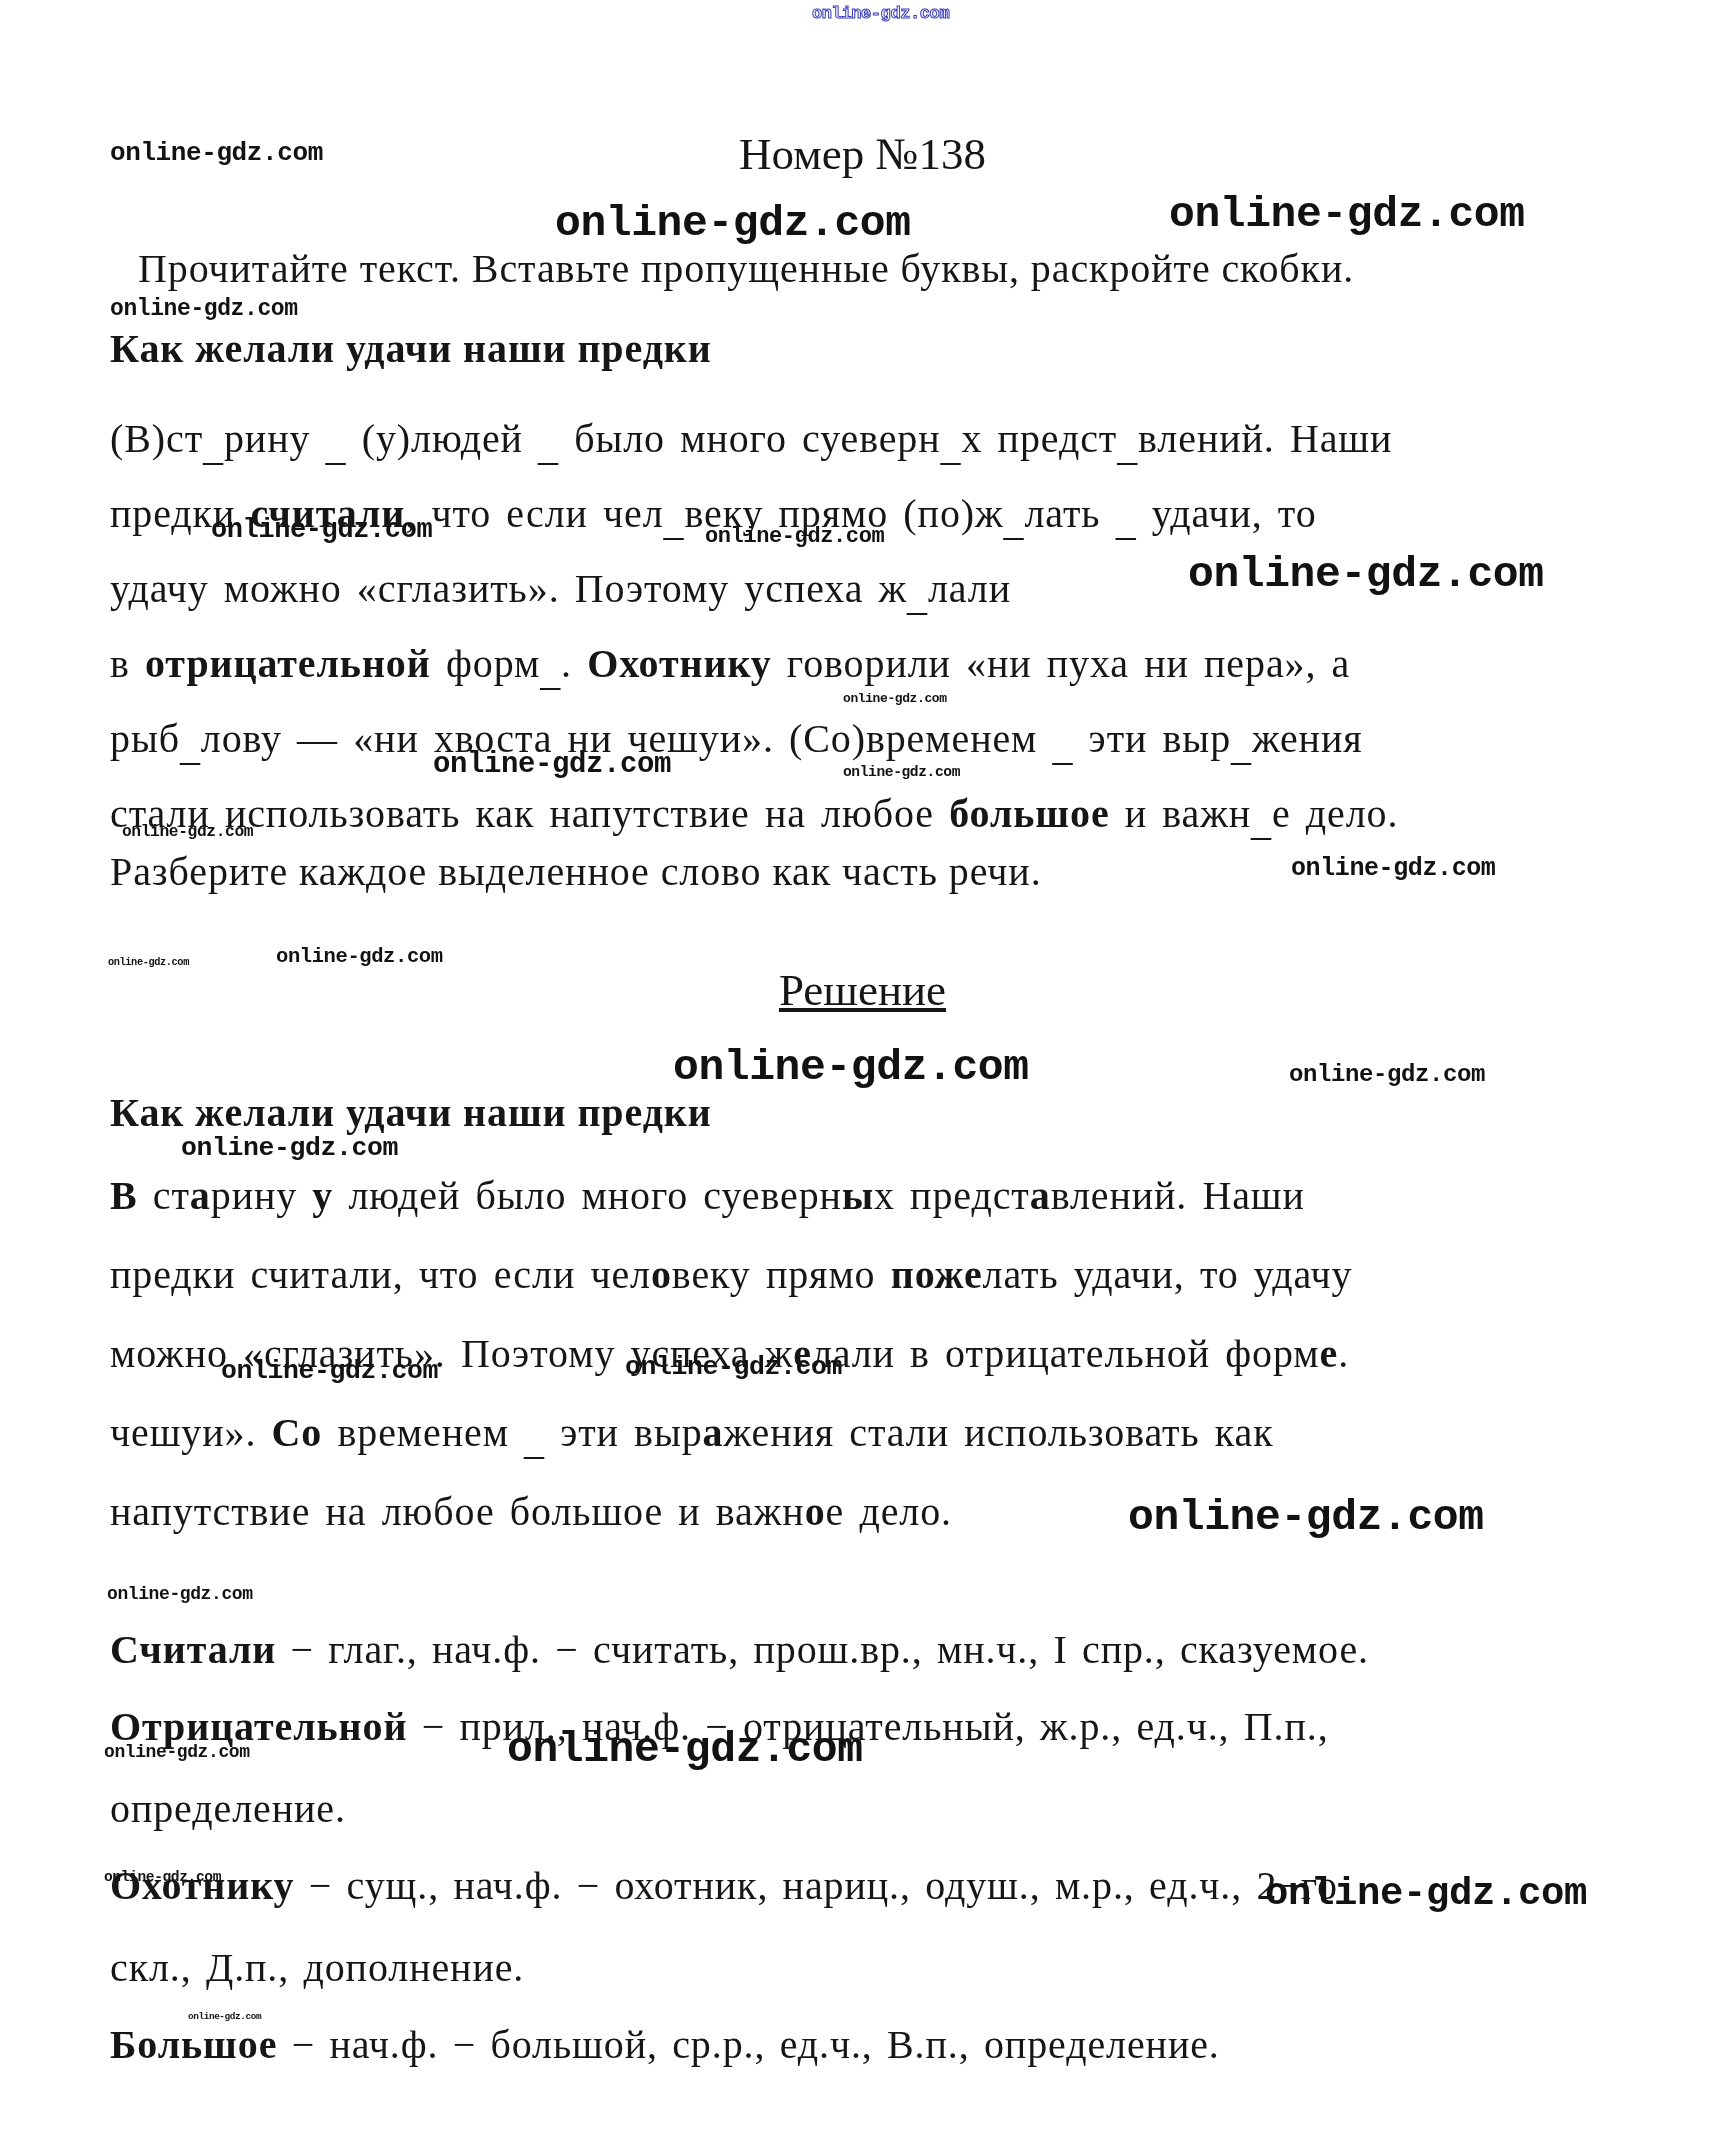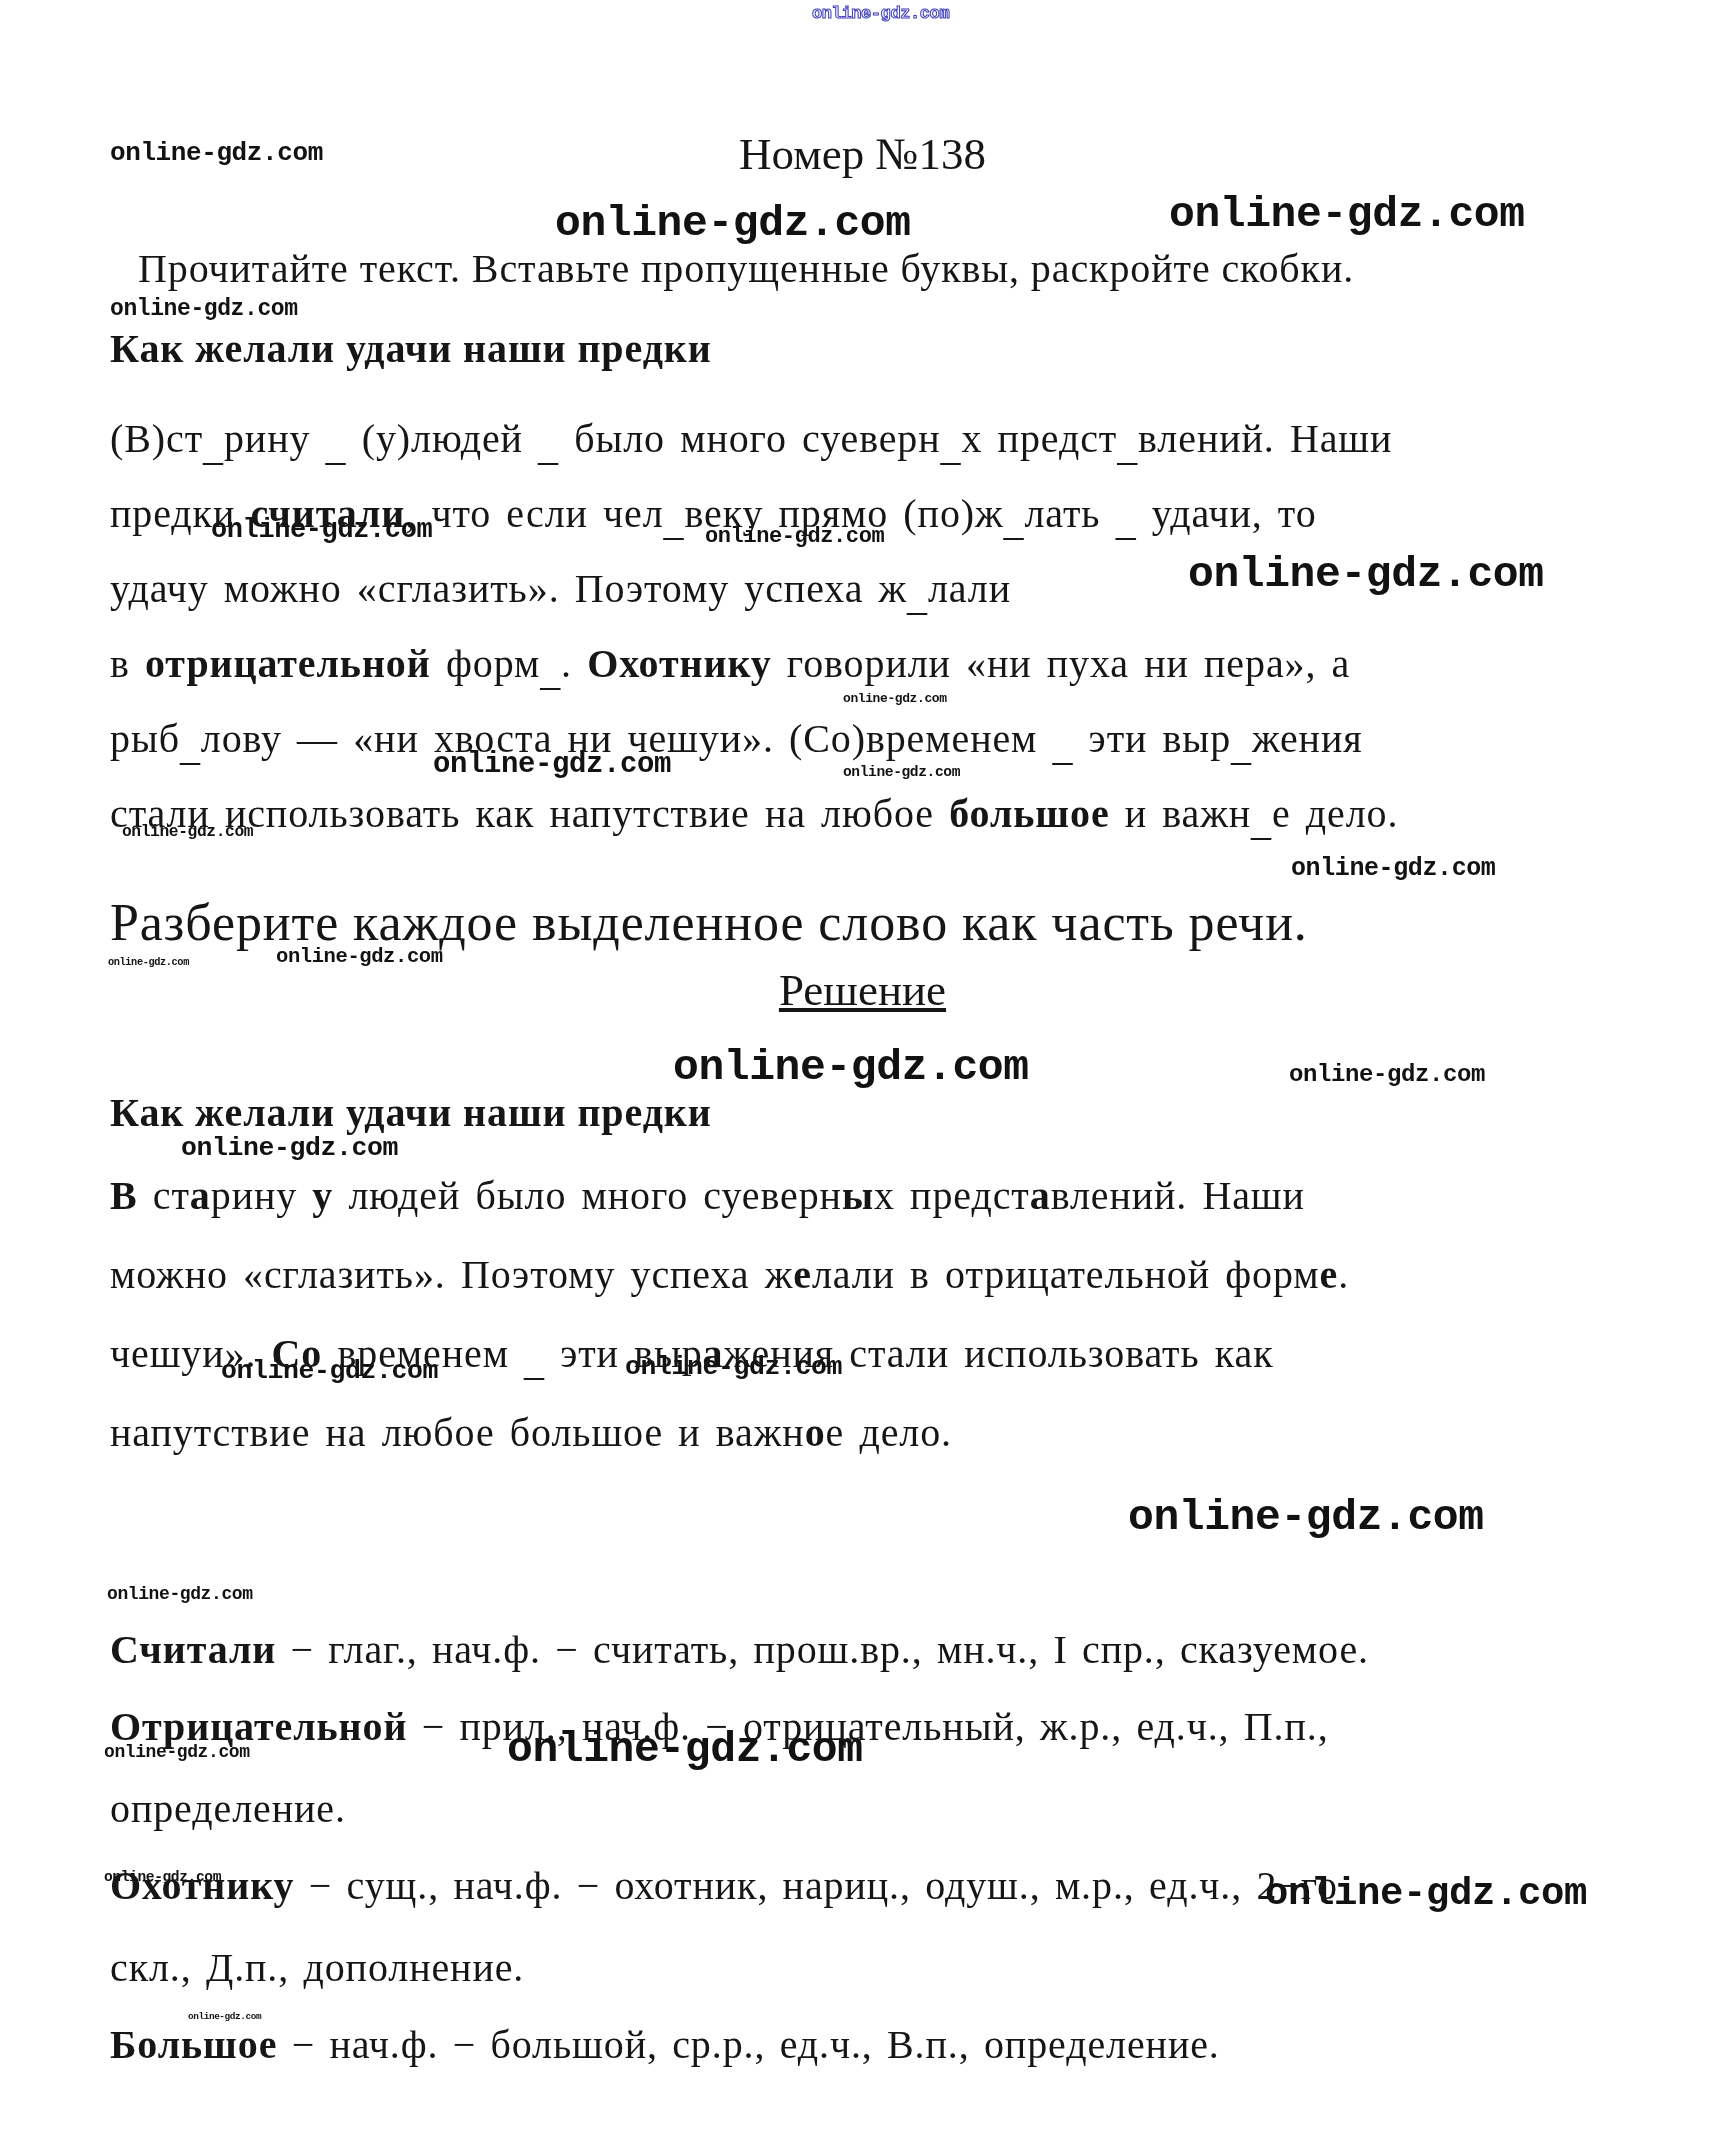--- a/index.html
+++ b/index.html
@@ -27,21 +27,21 @@
     text-shadow:0 0 0.9px #4343bb;
   }
   
   .sec { position:absolute; left:110px; right:75px; }
   .centered { left:0; right:16px; width:100%; text-align:center; }
   #title   { top:128px; font-size:45px; }
   #intro   { top:245px; font-size:40px; letter-spacing:0.9px;margin-left:28px; }
   #heading-task { top:325px; font-size:40px; font-weight:700; letter-spacing:0.9px; }
   #task-lines   { top:401px; font-size:40px; letter-spacing:0.9px; word-spacing:4.3px; }
   #task-lines .line { line-height:75px; height:75px; white-space:nowrap; }
-  #outro   { top:848px; font-size:52px; letter-spacing:0.9px;margin-top:45px; }
+  #outro   { top:848px; font-size:40px; letter-spacing:0.9px; }
   #solution-title { top:964px; font-size:45px;text-decoration:underline; }
   #heading-solution { top:1089px; font-size:40px; font-weight:700; letter-spacing:0.9px; }
   #sol-lines { top:1156px; font-size:40px; letter-spacing:0.9px; word-spacing:4.3px; }
   #sol-lines .line { line-height:79px; height:79px; white-space:nowrap; }
   #analysis { top:1609px; font-size:40px; letter-spacing:0.9px; word-spacing:3.4px; }
   #analysis .line { line-height:82px; height:82px; white-space:nowrap; }
   #analysis .entry + .entry { margin-top:-5.1px; }
   b { font-weight:700; }
   .u { position:relative; top:0.2em; display:inline-block; }
 </style>
@@ -109,20 +109,23 @@
 
 <div id="solution-title" class="sec centered">Решение</div>
 
 <div id="heading-solution" class="sec">Как желали удачи наши предки</div>
 
 <div id="sol-lines" class="sec">
     <div class="line-wrap">
       <div class="line"><b>В</b> ст<b>а</b>рину <b>у</b> людей было много суеверн<b>ы</b>х предст<b>а</b>влений. Наши</div>
     </div>
     <div class="line-wrap">
+      <div class="line">предки считали, что если чел<b>о</b>веку прямо <b>поже</b>лать удачи, то удачу</div>
+    </div>
+    <div class="line-wrap">
       <div class="line">можно «сглазить». Поэтому успеха ж<b>е</b>лали в отрицательной форм<b>е</b>.</div>
     </div>
     <div class="line-wrap">
       <div class="line">чешуи». <b>Со</b> временем <span class="u">_</span> эти выр<b>а</b>жения стали использовать как</div>
     </div>
     <div class="line-wrap">
       <div class="line">напутствие на любое большое и важн<b>о</b>е дело.</div>
     </div>
   </div>
 

